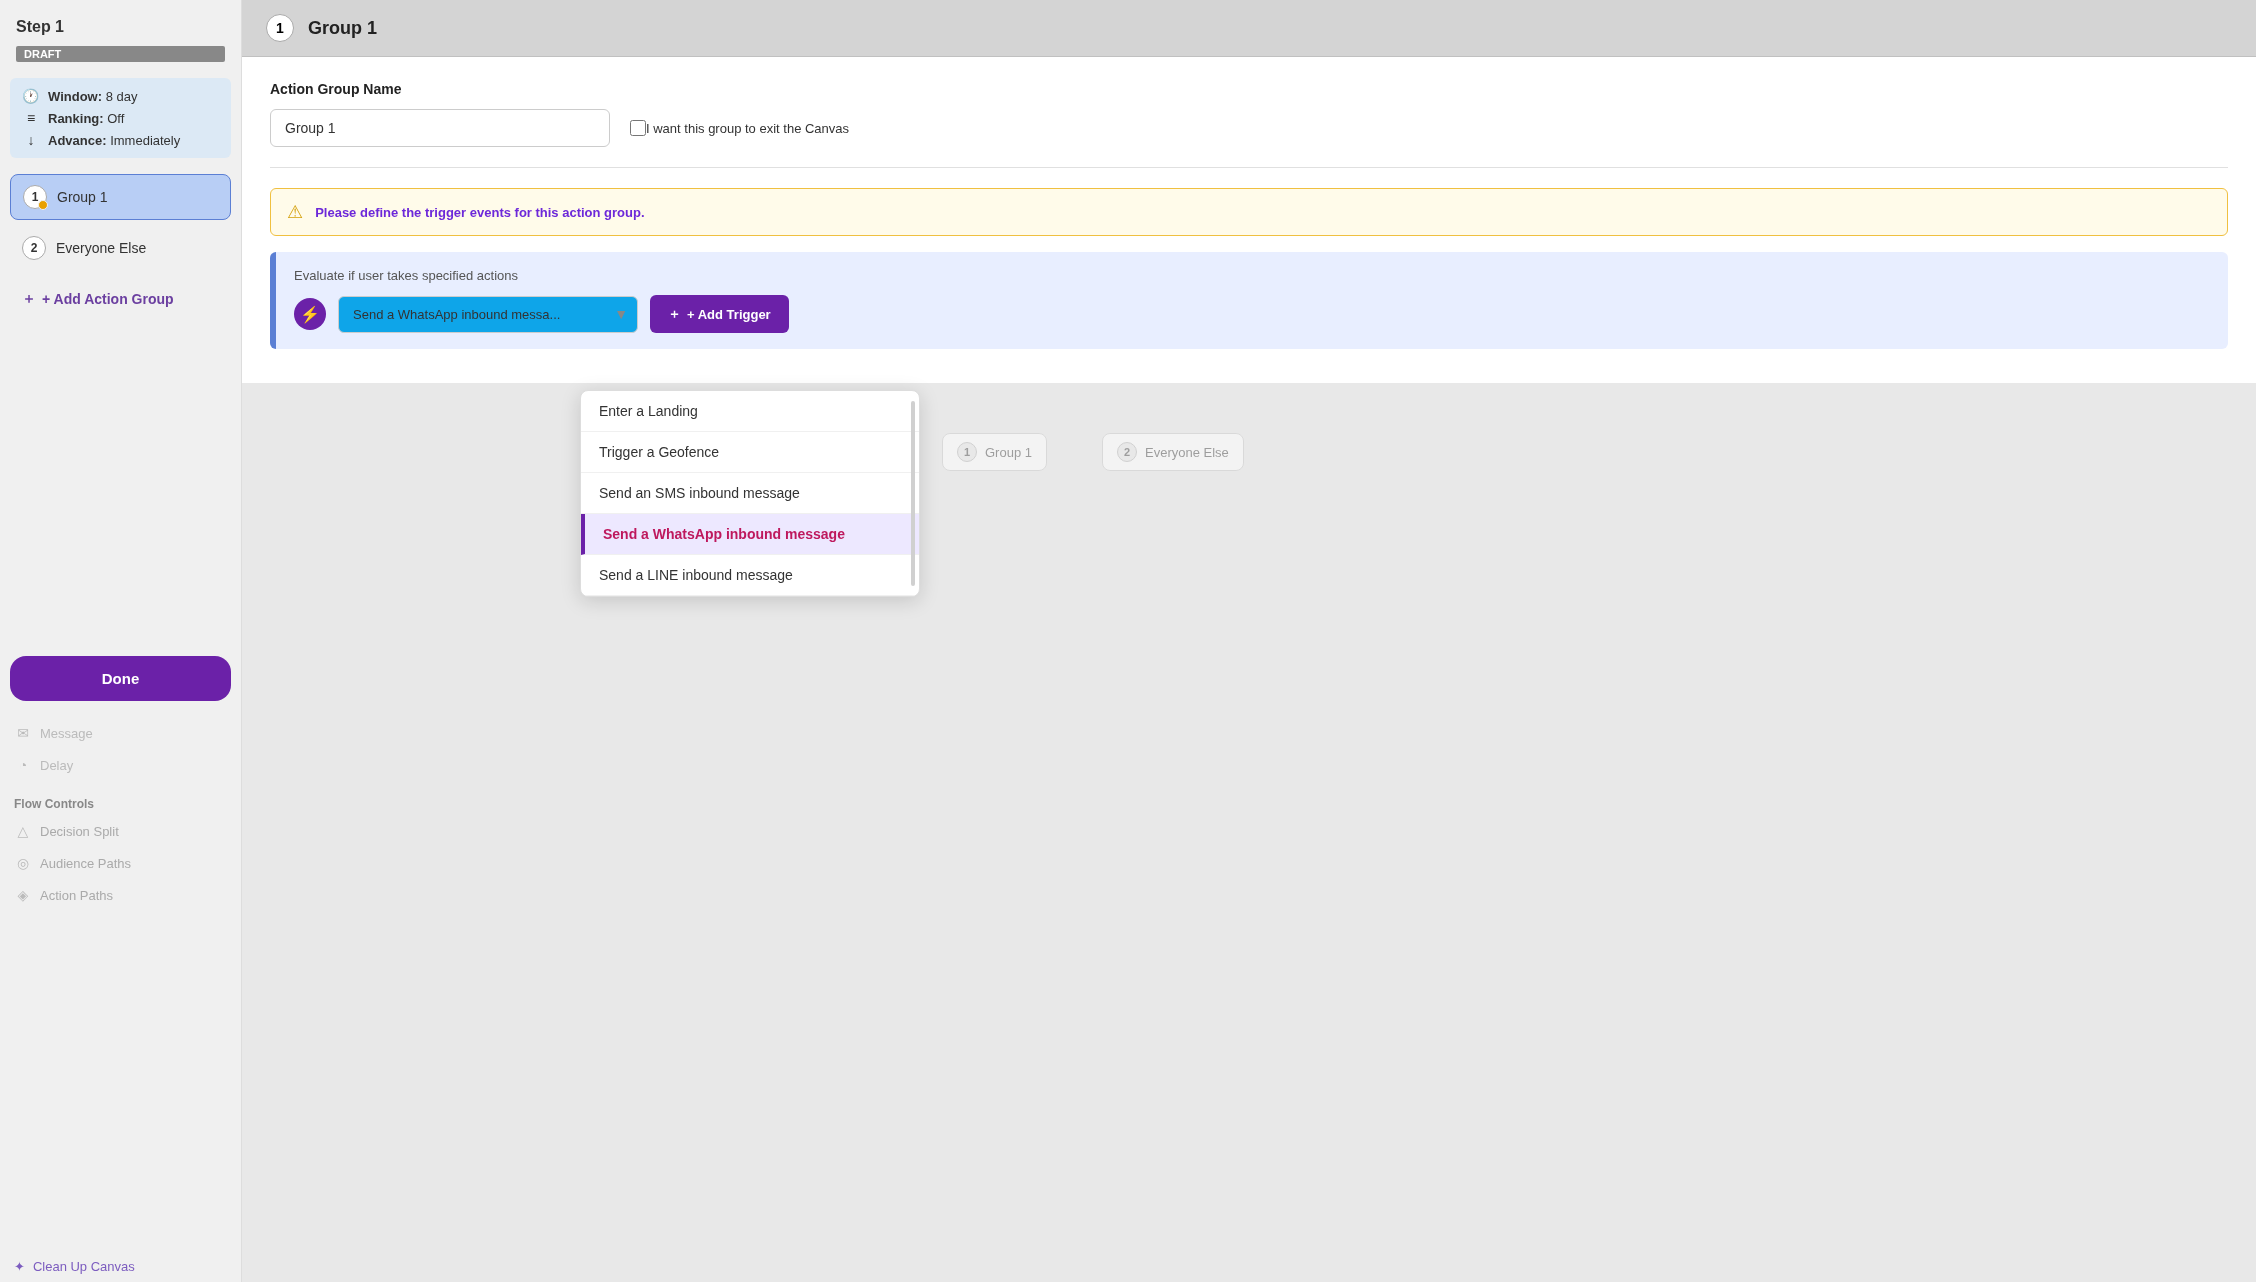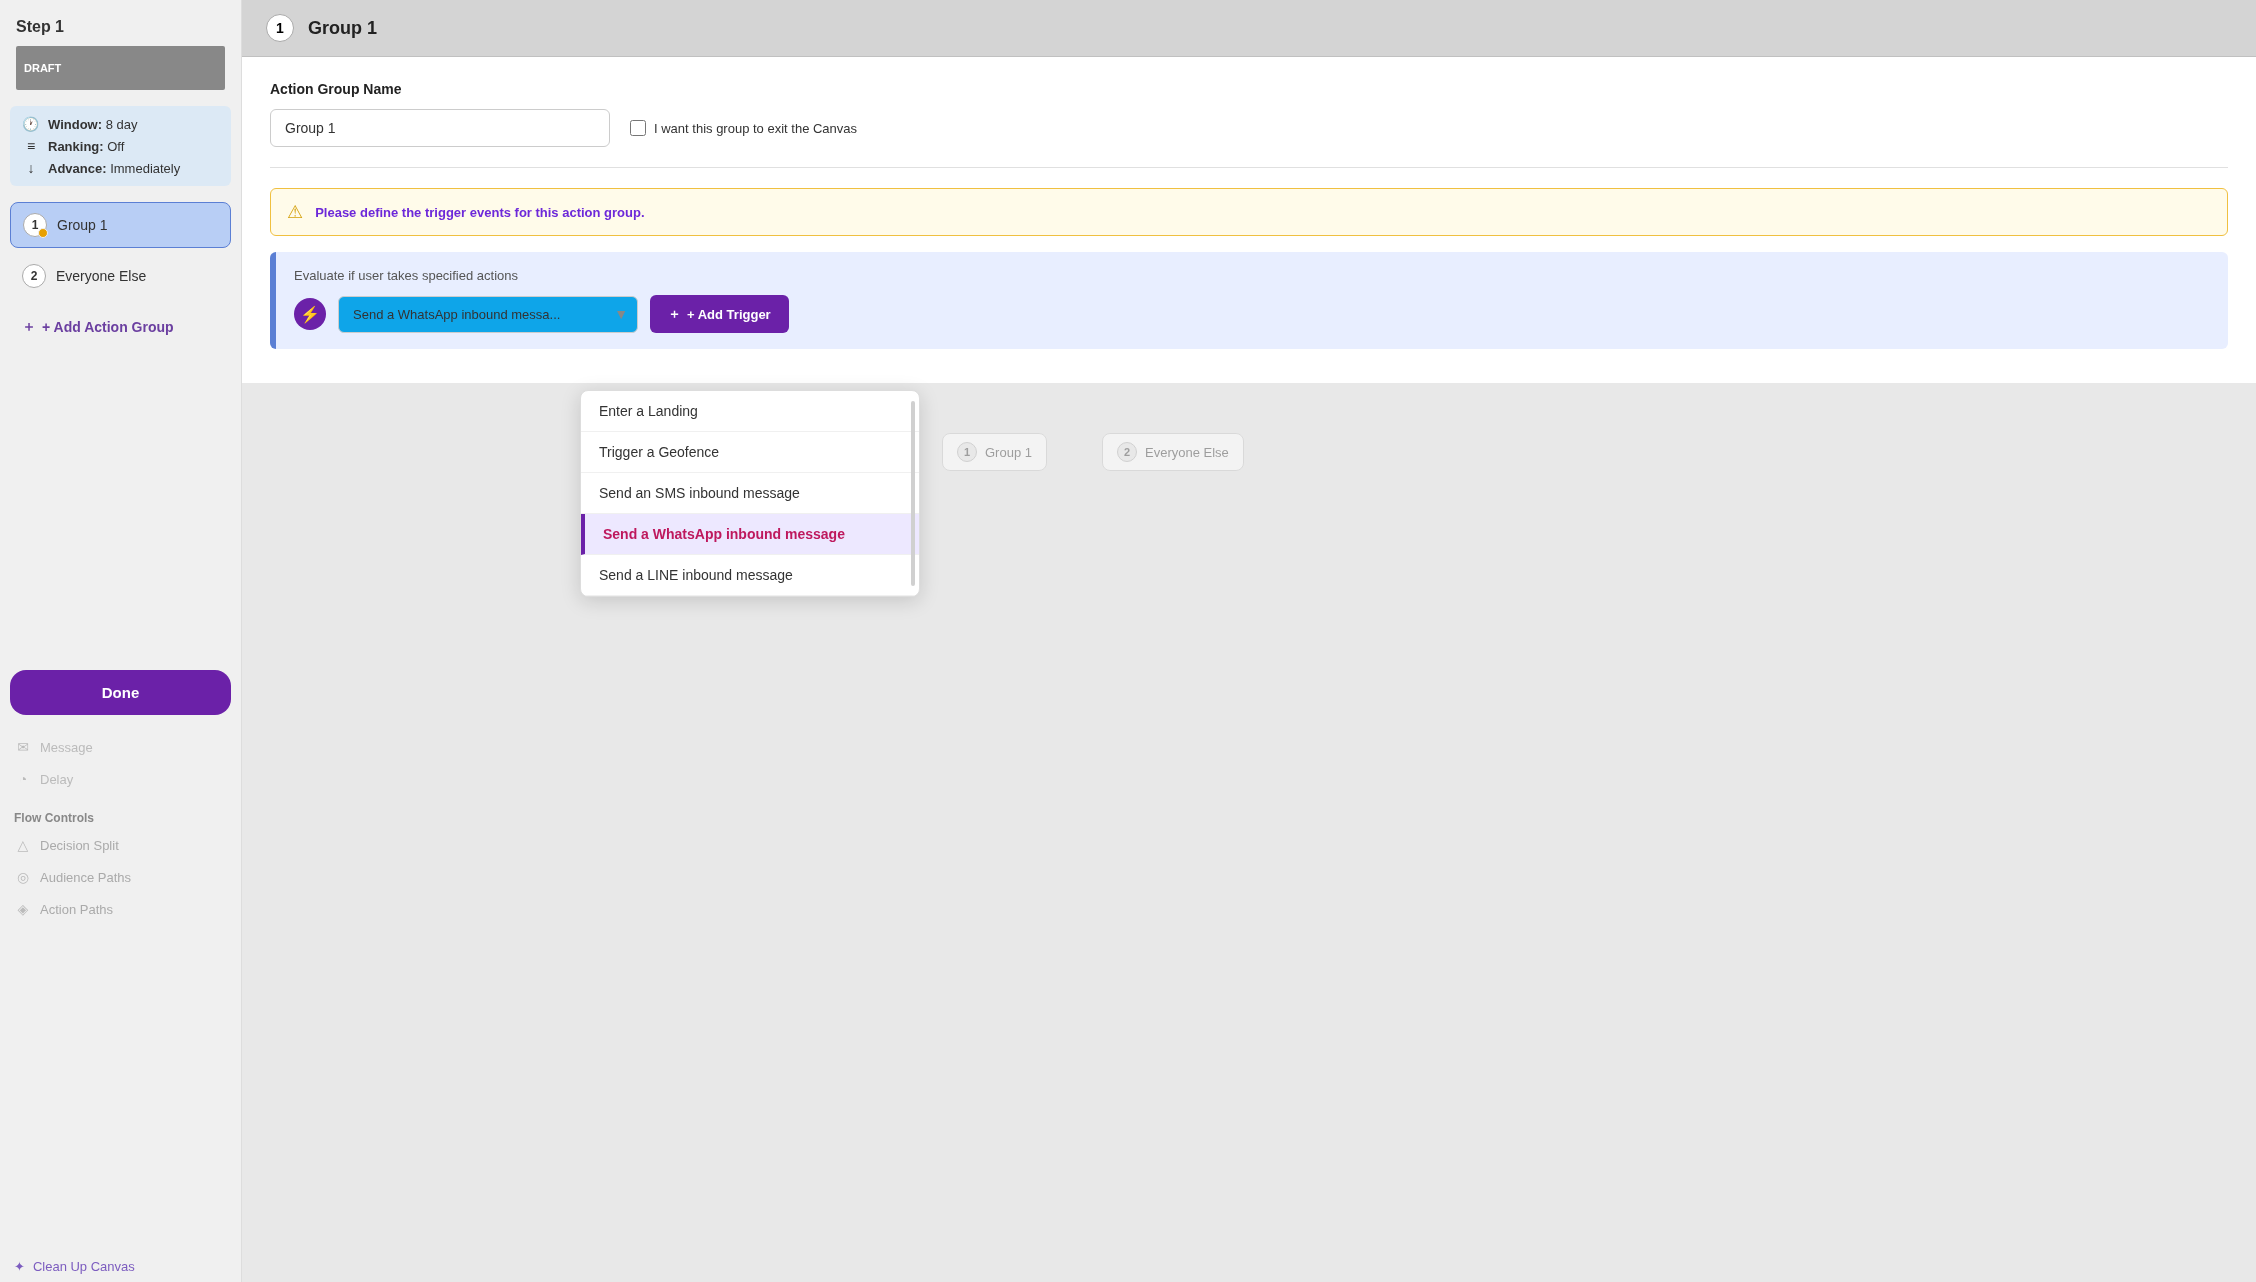--- a/index.html
+++ b/index.html
@@ -19,21 +19,21 @@
       padding: 18px 16px 10px;
       font-size: 16px;
       font-weight: 600;
       color: #333;
     }
     .sidebar-draft-badge {
       background: #888;
       color: #fff;
       font-size: 11px;
       font-weight: 700;
-      padding: 16px 8px;
+      padding: 2px 8px;
       margin: 0 16px 10px;
       display: inline-block;
       border-radius: 2px;
     }
     .sidebar-meta {
       background: #dce9f5;
       margin: 6px 10px;
       border-radius: 6px;
       padding: 10px 12px;
       display: flex;
@@ -217,21 +217,20 @@
       border-radius: 6px;
       padding: 10px 14px;
       font-size: 14px;
       width: 340px;
       color: #333;
       outline: none;
     }
     .checkbox-label {
       display: flex;
       align-items: center;
-      gap: 8px;
       font-size: 13px;
       color: #333;
     }
     .checkbox-label input[type=checkbox] {
       width: 16px;
       height: 16px;
     }
     .divider {
       border: none;
       border-top: 1px solid #e0e0e0;

